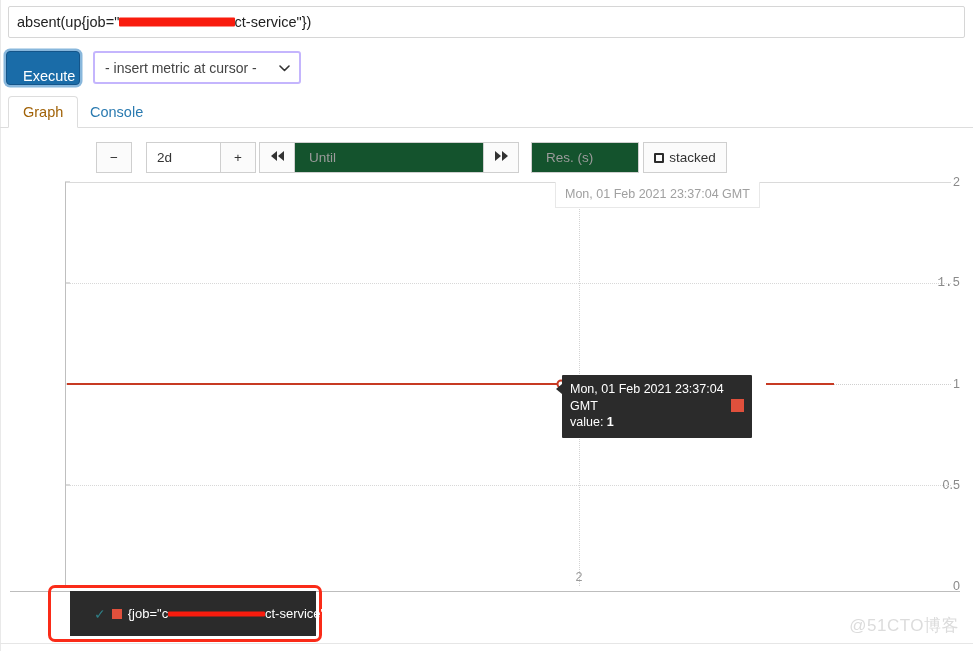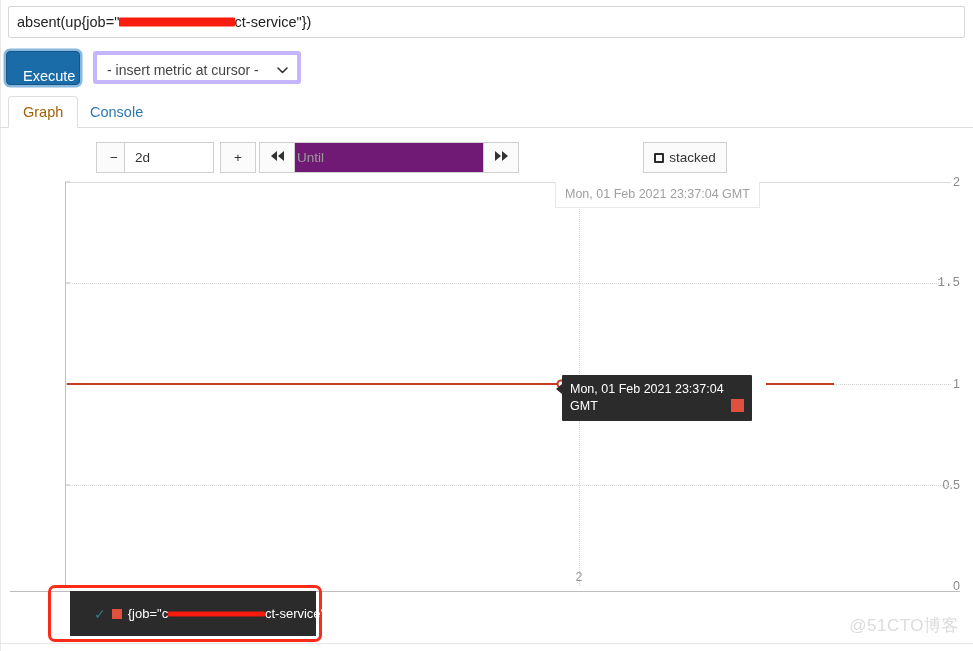--- a/index.html
+++ b/index.html
@@ -68,21 +68,21 @@
     font-size: 14.5px;
     font-family: "Liberation Sans", sans-serif;
     cursor: pointer;
     box-shadow: 0 0 0 2.5px rgba(38,124,191,0.55);
     padding: 16px;
   }
   .metric-select {
     position: absolute; left: 93px; top: 5px;
     width: 208px; height: 33px;
     background: #ffffff;
-    border: 4px solid #c4b5fd;
+    border: 2px solid #c4b5fd;
     border-radius: 3px;
     font-size: 14px;
     color: #444444;
     padding: 0 26px 0 10px;
     line-height: 31px;
     cursor: pointer;
     white-space: nowrap;
     overflow: hidden;
   }
   .metric-select .chev {
@@ -134,23 +134,23 @@
     border: 1px solid #cfcfcf;
     background: #ffffff;
     font-size: 13.5px;
     color: #333333;
     line-height: 29px;
     text-align: center;
     cursor: pointer;
     padding: 0;
   }
   .ctrl.flat { background: #fbfbfb; }
-  .ctrl.placeholder { color: #9b9b9b; text-align: left; padding-left: 2px; background:#701a75; }
+  .ctrl.placeholder { color: #9b9b9b; text-align: left; padding-left: 14px; background:#14532d; }
   .btn-minus { left: 96px; width: 36px; }
-  .inp-range { left: 124px; width: 90px; text-align: left; padding-left: 10px; cursor: text; }
+  .inp-range { left: 146px; width: 90px; text-align: left; padding-left: 10px; cursor: text; }
   .btn-plus  { left: 220px; width: 36px; }
   .btn-prev  { left: 259px; width: 36px; font-size: 12px; }
   .inp-until { left: 294px; width: 190px; cursor: text; }
   .btn-next  { left: 483px; width: 36px; font-size: 12px; }
   .inp-res   { left: 531px; width: 108px; cursor: text; }
   .btn-stacked { left: 643px; width: 84px; text-align: center; }
   .stack-box {
     display: inline-block;
     width: 10px; height: 10px;
     border: 2px solid #2b2b2b;
@@ -363,20 +363,21 @@
           <path d="M14 0 L14 10 L8 5 Z" fill="#333"></path>
         </svg>
     </button>
     <div class="ctrl placeholder inp-until">Until</div>
     <button class="ctrl flat btn-next">
       <svg width="15" height="10" viewBox="0 0 15 10" aria-hidden="true">
           <path d="M1 0 L1 10 L7 5 Z" fill="#333"></path>
           <path d="M8 0 L8 10 L14 5 Z" fill="#333"></path>
         </svg>
     </button>
+    <div class="ctrl placeholder inp-res">Res. (s)</div>
     <button class="ctrl flat btn-stacked"><span class="stack-box"></span><span>stacked</span></button>
   </div>
 
   <div class="graph-panel">
 
     <div class="ytick" style="top:0px;">2</div>
     <div class="ytick" style="top:101px;font-family:Liberation Mono, monospace;">1.5</div>
     <div class="ytick" style="top:202px;">1</div>
     <div class="ytick" style="top:303px;">0.5</div>
     <div class="ytick" style="top:404px;">0</div>
@@ -405,20 +406,21 @@
 
     <div class="crosshair-label" style="left:545px; top:0px;">Mon, 01 Feb 2021 23:37:04 GMT</div>
   </div>
 
   <div class="xaxis-line"></div>
 
   <div class="tooltip">
     <div class="tip-arrow"></div>
     <div class="tip-swatch"></div>
     <div>Mon, 01 Feb 2021 23:37:04 GMT</div>
+    <div><span>value: </span><b>1</b></div>
   </div>
 
   <div class="legend-box">
     <span class="legend-check">✓</span>
     <span class="legend-swatch"></span>
     <span class="legend-text"><span>{job="c</span><span class="redact">asino-table-extra</span><span>ct-service"}</span></span>
   </div>
   <div class="legend-wrap"></div>
 
   <div class="footer-line"></div>

